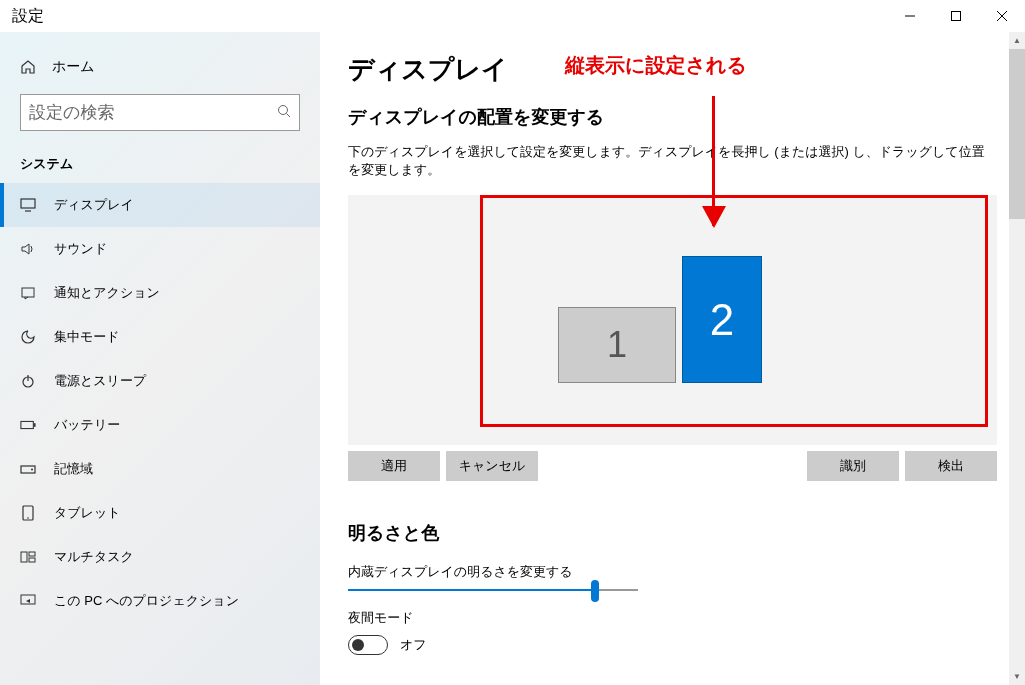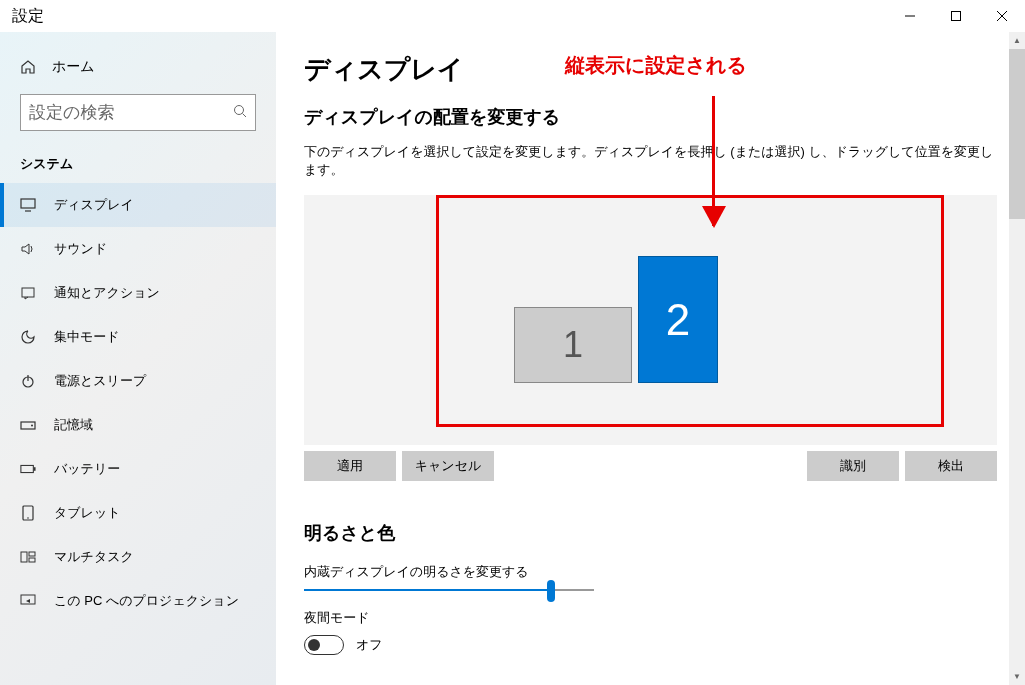--- a/index.html
+++ b/index.html
@@ -5,21 +5,21 @@
 * { margin: 0; padding: 0; box-sizing: border-box; font-family: "Yu Gothic UI", "Meiryo", sans-serif; }
 body { width: 1025px; height: 685px; background: #fff; overflow: hidden; position: relative; }
 
 .titlebar { height: 32px; display: flex; align-items: center; padding-left: 12px; font-size: 16px; color: #000; }
 .titlebar-controls { margin-left: auto; display: flex; }
 .titlebar-btn { width: 46px; height: 32px; display: flex; align-items: center; justify-content: center; }
 .titlebar-btn svg { width: 10px; height: 10px; }
 
 .main { display: flex; height: calc(100% - 32px); }
 
-.sidebar { width: 276px; background: linear-gradient(135deg, #e8f4f8 0%, #f0f0f0 50%, #e8ecf0 100%); padding-top: 16px; }
+.sidebar { width: 320px; background: linear-gradient(135deg, #e8f4f8 0%, #f0f0f0 50%, #e8ecf0 100%); padding-top: 16px; }
 .home-link { display: flex; align-items: center; padding: 10px 20px; font-size: 14px; cursor: pointer; }
 .home-link .icon { margin-right: 16px; width: 16px; display: flex; justify-content: center; }
 .search-box { margin: 8px 20px 14px; border: 1px solid #999; background: #fff; display: flex; align-items: center; padding: 6px 8px; font-size: 17px; color: #666; }
 .search-box .icon { margin-left: auto; }
 .group-title { padding: 10px 20px; font-size: 13px; font-weight: 600; }
 .nav-item { display: flex; align-items: center; padding: 13px 20px; font-size: 13px; cursor: pointer; position: relative; }
 .nav-item.active { background: rgba(0,120,212,0.08); }
 .nav-item.active::before { content: ""; position: absolute; left: 0; top: 0; bottom: 0; width: 4px; background: #0078d4; }
 .nav-item .icon { margin-right: 18px; width: 16px; display: flex; justify-content: center; color: #333; }
 
@@ -139,35 +139,35 @@
       <span class="icon">
           <svg width="16" height="16" viewBox="0 0 16 16">
             <circle cx="8" cy="9" r="5" fill="none" stroke="#333" stroke-width="1.2"></circle>
             <line x1="8" y1="2" x2="8" y2="8" stroke="#333" stroke-width="1.2"></line>
           </svg>
         </span>
       <span>電源とスリープ</span>
     </div>
     <div class="nav-item">
       <span class="icon">
+          <svg width="18" height="10" viewBox="0 0 18 10">
+            <rect x="1" y="1" width="14" height="8" fill="none" stroke="#333" stroke-width="1.2"></rect>
+            <rect x="15.5" y="3" width="2" height="4" fill="#333"></rect>
+          </svg>
+        </span>
+      <span>バッテリー</span>
+    </div>
+    <div class="nav-item">
+      <span class="icon">
           <svg width="16" height="12" viewBox="0 0 16 12">
             <rect x="1" y="3" width="14" height="7" fill="none" stroke="#333" stroke-width="1.2"></rect>
             <circle cx="12" cy="6.5" r="1" fill="#333"></circle>
           </svg>
         </span>
       <span>記憶域</span>
-    </div>
-    <div class="nav-item">
-      <span class="icon">
-          <svg width="18" height="10" viewBox="0 0 18 10">
-            <rect x="1" y="1" width="14" height="8" fill="none" stroke="#333" stroke-width="1.2"></rect>
-            <rect x="15.5" y="3" width="2" height="4" fill="#333"></rect>
-          </svg>
-        </span>
-      <span>バッテリー</span>
     </div>
     <div class="nav-item">
       <span class="icon">
           <svg width="14" height="16" viewBox="0 0 14 16">
             <rect x="2" y="1" width="10" height="14" rx="1" fill="none" stroke="#333" stroke-width="1.2"></rect>
             <circle cx="7" cy="13" r="0.8" fill="#333"></circle>
           </svg>
         </span>
       <span>タブレット</span>
     </div>

